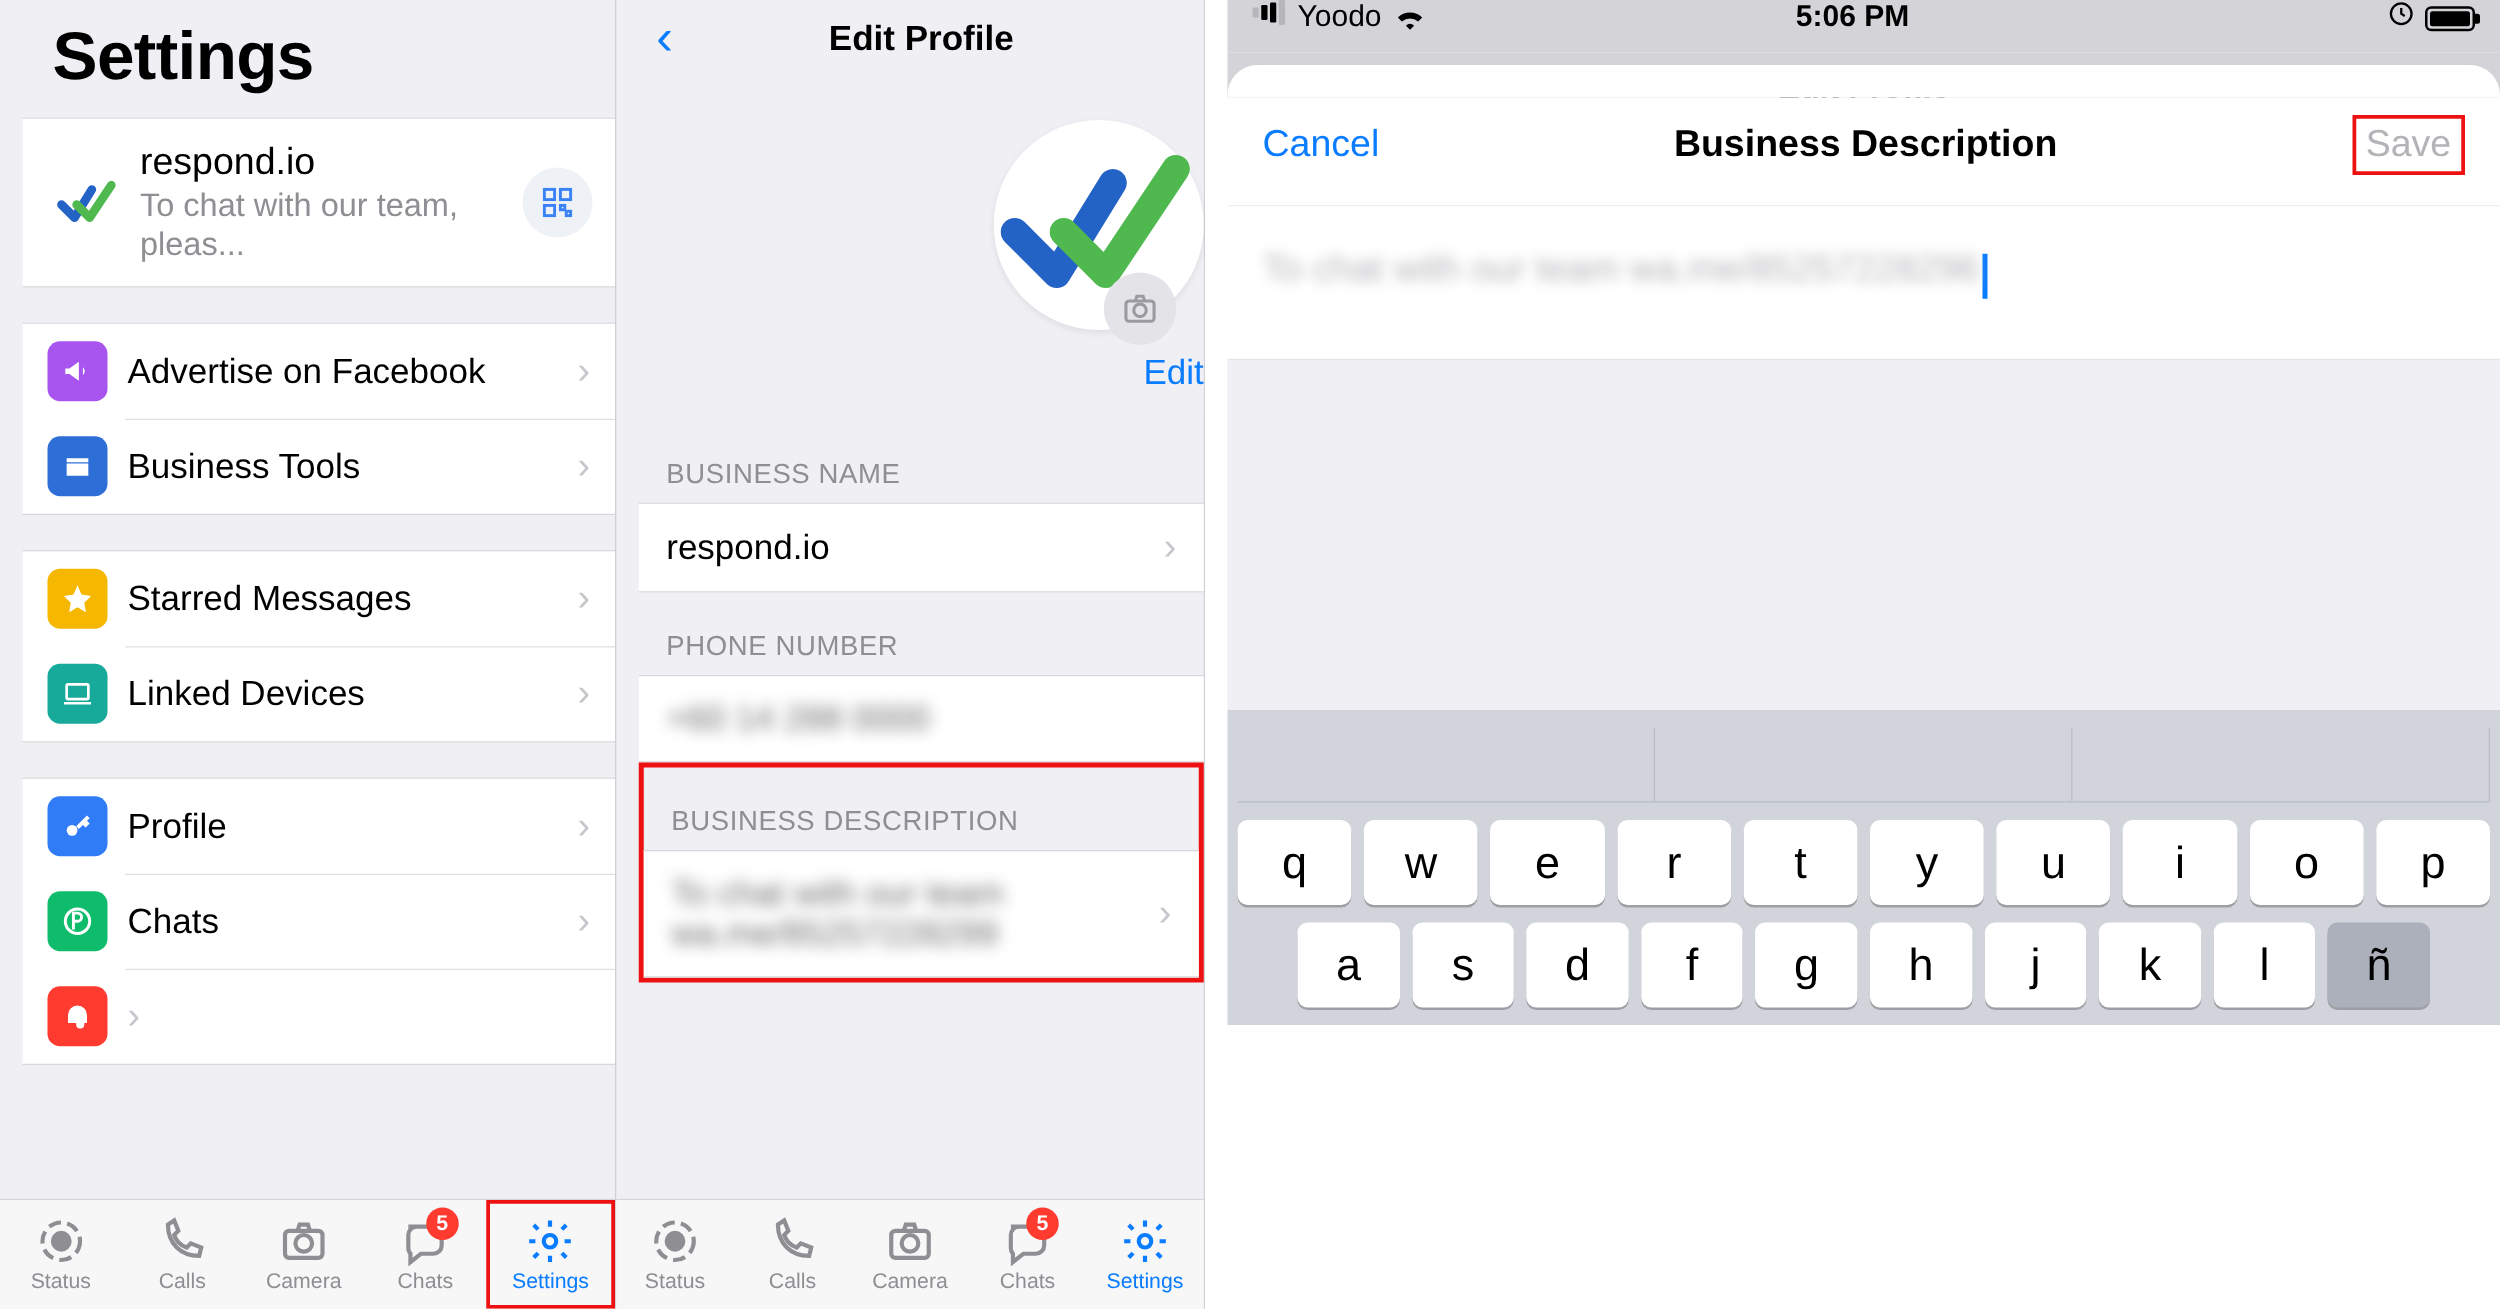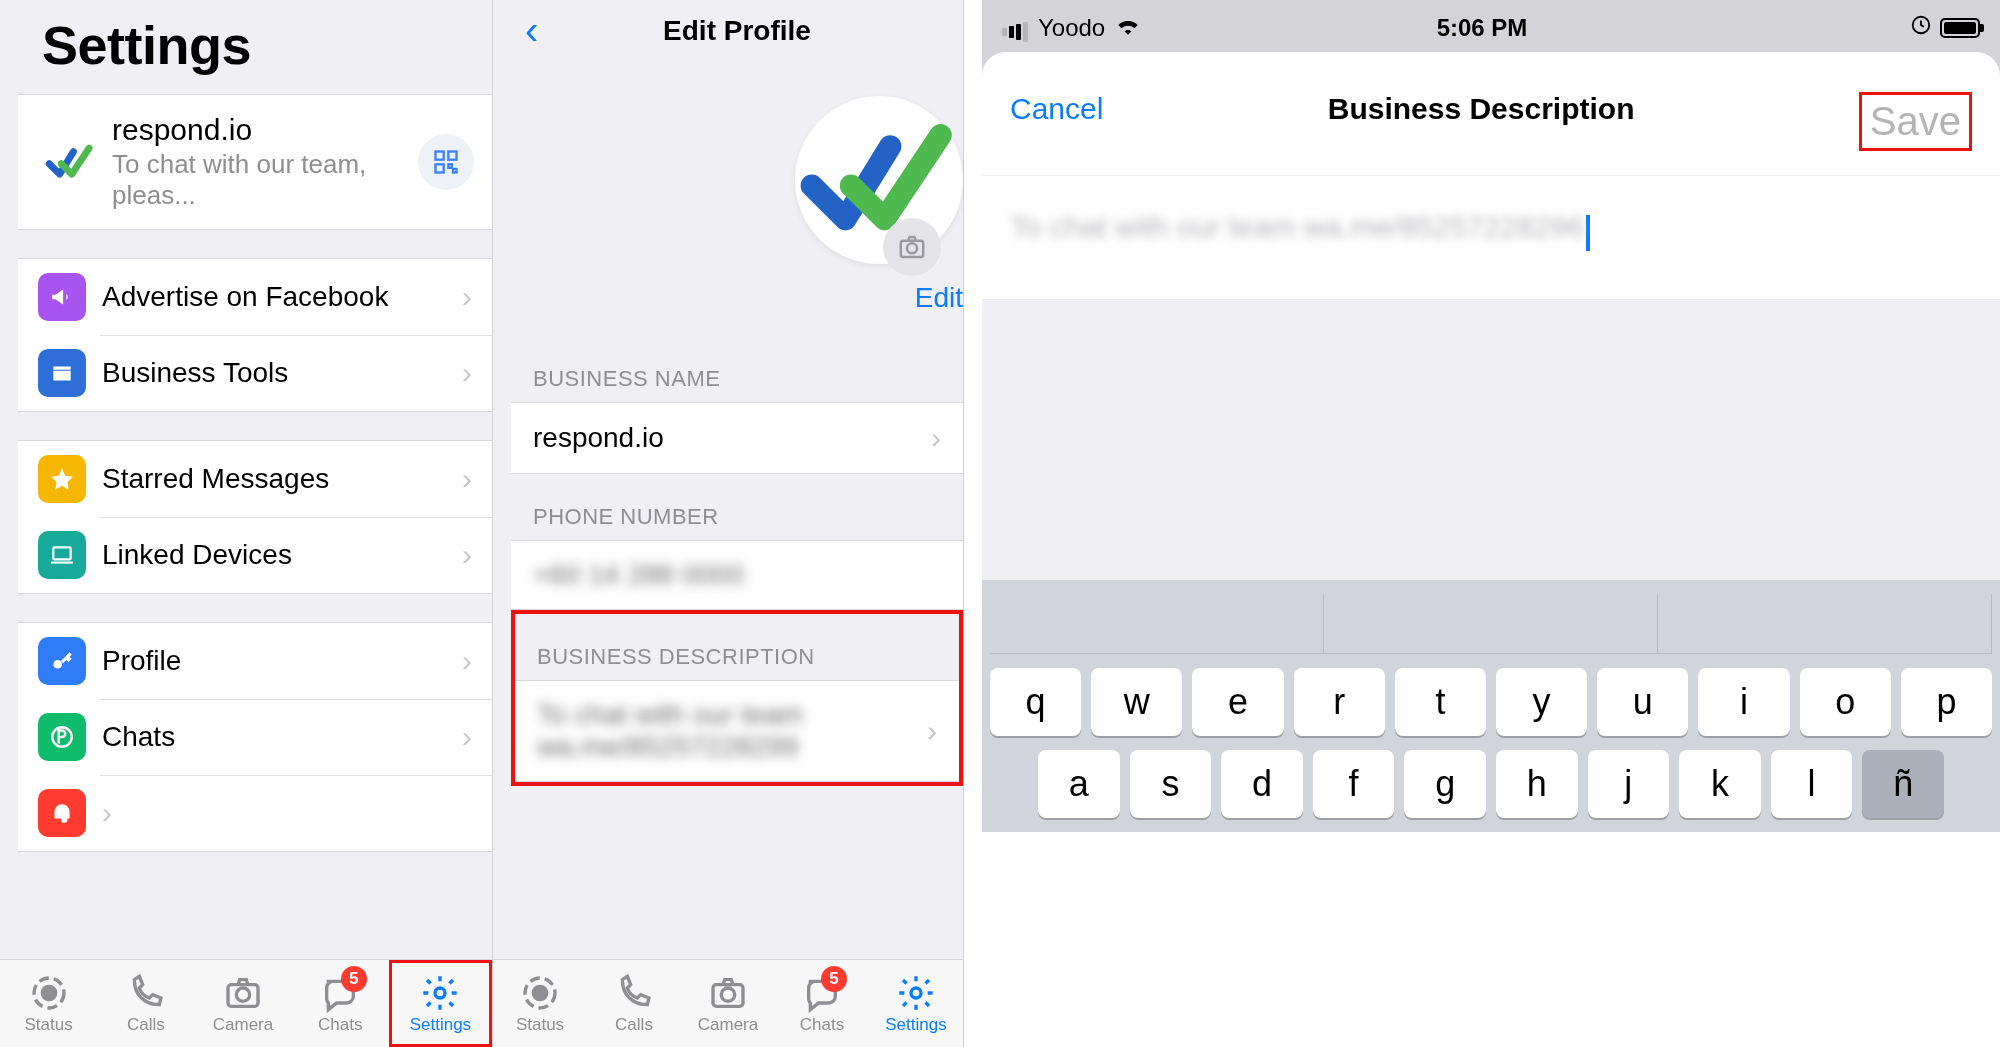--- a/index.html
+++ b/index.html
@@ -60,42 +60,42 @@
 .field { background:#fff; border-top:1px solid #d8d8dc; border-bottom:1px solid #d8d8dc; padding:18px 22px; display:flex; align-items:center; }
 .field .val { font-size:28px; color:#000; flex:1; }
 .field .chev { color:#c6c6cc; font-size:30px; font-weight:300; }
 .blur { filter:blur(6px); color:#6a6a6e !important; }
 .p2 .tabbar { background:#f7f7f8; }
 
 .desc-group { border:4px solid #e11; }
 
 
 .p3 { display:flex; flex-direction:column; }
-.status3 { height:42px; background:#d4d4d8; display:flex; align-items:flex-end; padding:0 20px; font-size:24px; color:#000; }
+.status3 { height:42px; background:#d4d4d8; display:flex; align-items:flex-start; padding:0 20px; font-size:24px; color:#000; }
 .status3 .sig { display:flex; align-items:center; gap:2px; margin-right:10px; }
 .sigbar { width:5px; background:#b5b5ba; border-radius:1px; }
 .sigbar.on { background:#000; }
 .status3 .carrier { font-weight:500; margin-right:10px; }
 .status3 .wifi { font-size:26px; margin-right:auto; }
 .status3 .time { position:absolute; left:50%; transform:translateX(-50%); font-weight:700; }
 .status3 .right { margin-left:auto; display:flex; align-items:center; gap:8px; }
 .batt { width:40px; height:20px; border:2px solid #000; border-radius:5px; position:relative; }
 .batt::after { content:""; position:absolute; right:-6px; top:4px; width:4px; height:8px; background:#000; border-radius:0 2px 2px 0; }
 .batt .fill { position:absolute; left:2px; top:2px; bottom:2px; right:2px; background:#000; border-radius:2px; }
 
 .peek { height:36px; background:#d4d4d8; position:relative; overflow:hidden; }
 .peek .sheet { position:absolute; top:10px; left:0; right:0; height:40px; background:#fff; border-radius:24px 24px 0 0; display:flex; align-items:flex-end; justify-content:center; }
 .peek .chev { position:absolute; left:26px; top:6px; color:#0a7cff; font-size:34px; }
 .peek-title { font-size:26px; font-weight:700; color:#000; position:absolute; left:50%; top:12px; transform:translateX(-50%); }
 
 .modal { background:#fff; border-radius:22px 22px 0 0; margin-top:-10px; flex:0 0 auto; }
-.modal-nav { display:flex; align-items:flex-start; justify-content:space-between; padding:24px 28px 24px 28px; border-bottom:1px solid #eee;gap:12px; }
+.modal-nav { display:flex; align-items:center; justify-content:space-between; padding:24px 28px 24px 28px; border-bottom:1px solid #eee;gap:12px; }
 .modal-nav .cancel { color:#0a7cff; font-size:30px; }
 .modal-nav .mtitle { font-size:30px; font-weight:700; color:#000; }
-.modal-nav .save { color:#b3b3b8; font-size:40px; border:3px solid #e11; padding:4px 8px; }
+.modal-nav .save { color:#b3b3b8; font-size:30px; border:3px solid #e11; padding:4px 8px; }
 
 .desc-input { padding:34px 28px 48px 28px; border-bottom:1px solid #e6e6ea; }
 .desc-input .txt { font-size:30px; color:#b5b5ba; filter:blur(5px); position:relative; }
 .cursor-bar { display:inline-block; width:4px; height:36px; background:#0a7cff; vertical-align:middle; margin-left:2px; }
 .gap3 { height:280px; background:#efeff4; }
 
 
 .kbd { background:#d1d4da; padding:14px 8px 0 8px; }
 .krow { display:flex; gap:10px; margin-bottom:14px; }
 .key { flex:1; height:68px; background:#fff; border-radius:8px; box-shadow:0 2px 0 rgba(0,0,0,0.25); display:flex; align-items:center; justify-content:center; font-size:36px; color:#000; }

